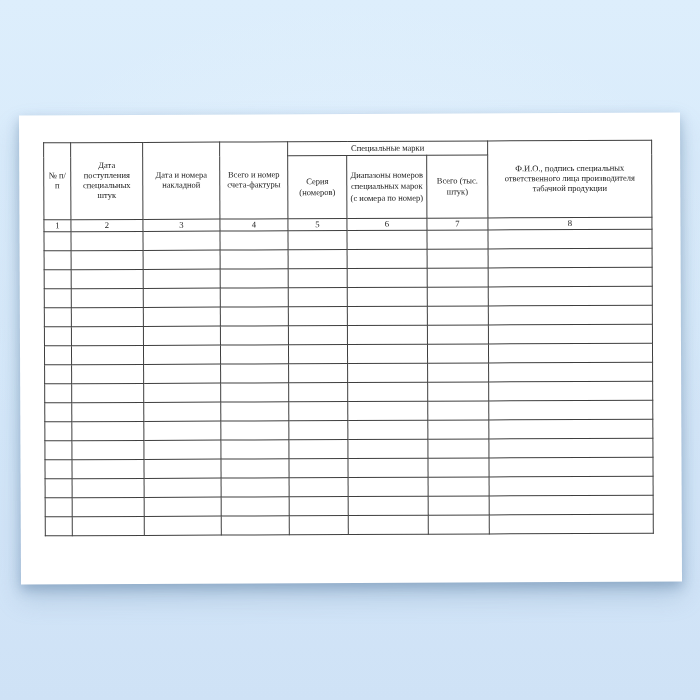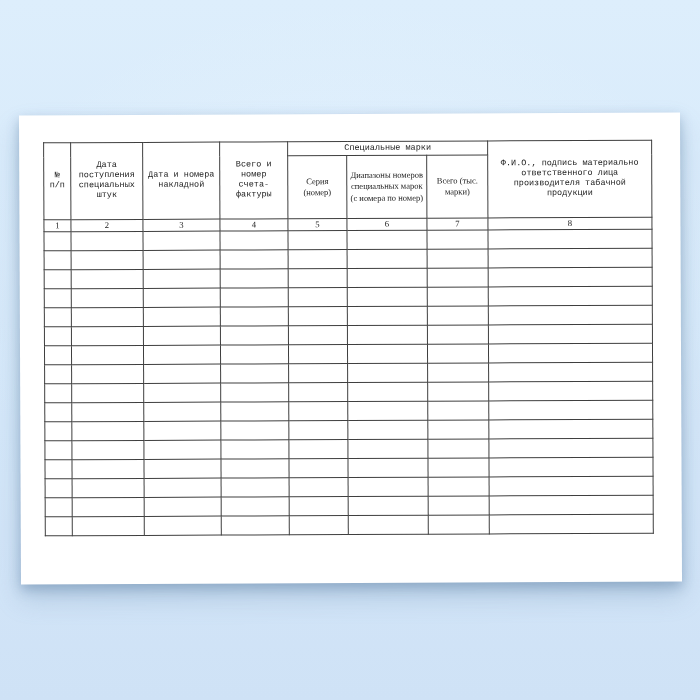--- a/index.html
+++ b/index.html
@@ -32,21 +32,21 @@
     color:var(--ink);
   }
   table.register th, table.register td{
     border:1px solid var(--line);
     padding:1px 3px;
     font-weight:normal;
     text-align:center;
     vertical-align:middle;
     overflow:hidden;
   }
-  tr.row-group th{height:14px;font-size:8.5px;line-height:1.15;font-family:Liberation Mono, monospace;}
+  tr.row-group th{height:14px;font-size:8.5px;line-height:1.15;}
   tr.row-group th.span-head{font-size:8.5px;}
   tr.row-sub th{height:63px;font-size:8.5px;line-height:1.3;}
   tr.row-num td{height:11px;font-size:8.7px;line-height:1;}
   tbody tr td{height:19px;font-size:9px;}
 </style>
 </head>
 <body>
 
 <div class="paper">
   <table class="register">
@@ -60,26 +60,26 @@
       <col style="width:61px">
       <col style="width:164px">
     </colgroup>
     <thead>
       <tr class="row-group">
         <th rowspan="2">№ п/п</th>
         <th rowspan="2">Дата поступления специальных штук</th>
         <th rowspan="2">Дата и номера накладной</th>
         <th rowspan="2">Всего и номер счета-фактуры</th>
         <th colspan="3" class="span-head">Специальные марки</th>
-        <th rowspan="2">Ф.И.О., подпись материально ответственного лица производителя табачной продукции</th>
+        <th rowspan="2">Ф.И.О., подпись специальных ответственного лица производителя табачной продукции</th>
       </tr>
       <tr class="row-sub">
-        <th>Серия (номер)</th>
+        <th>Серия (номеров)</th>
         <th>Диапазоны номеров специальных марок (с номера по номер)</th>
-        <th>Всего (тыс. марки)</th>
+        <th>Всего (тыс. штук)</th>
       </tr>
       <tr class="row-num">
         <td>1</td>
         <td>2</td>
         <td>3</td>
         <td>4</td>
         <td>5</td>
         <td>6</td>
         <td>7</td>
         <td>8</td>

